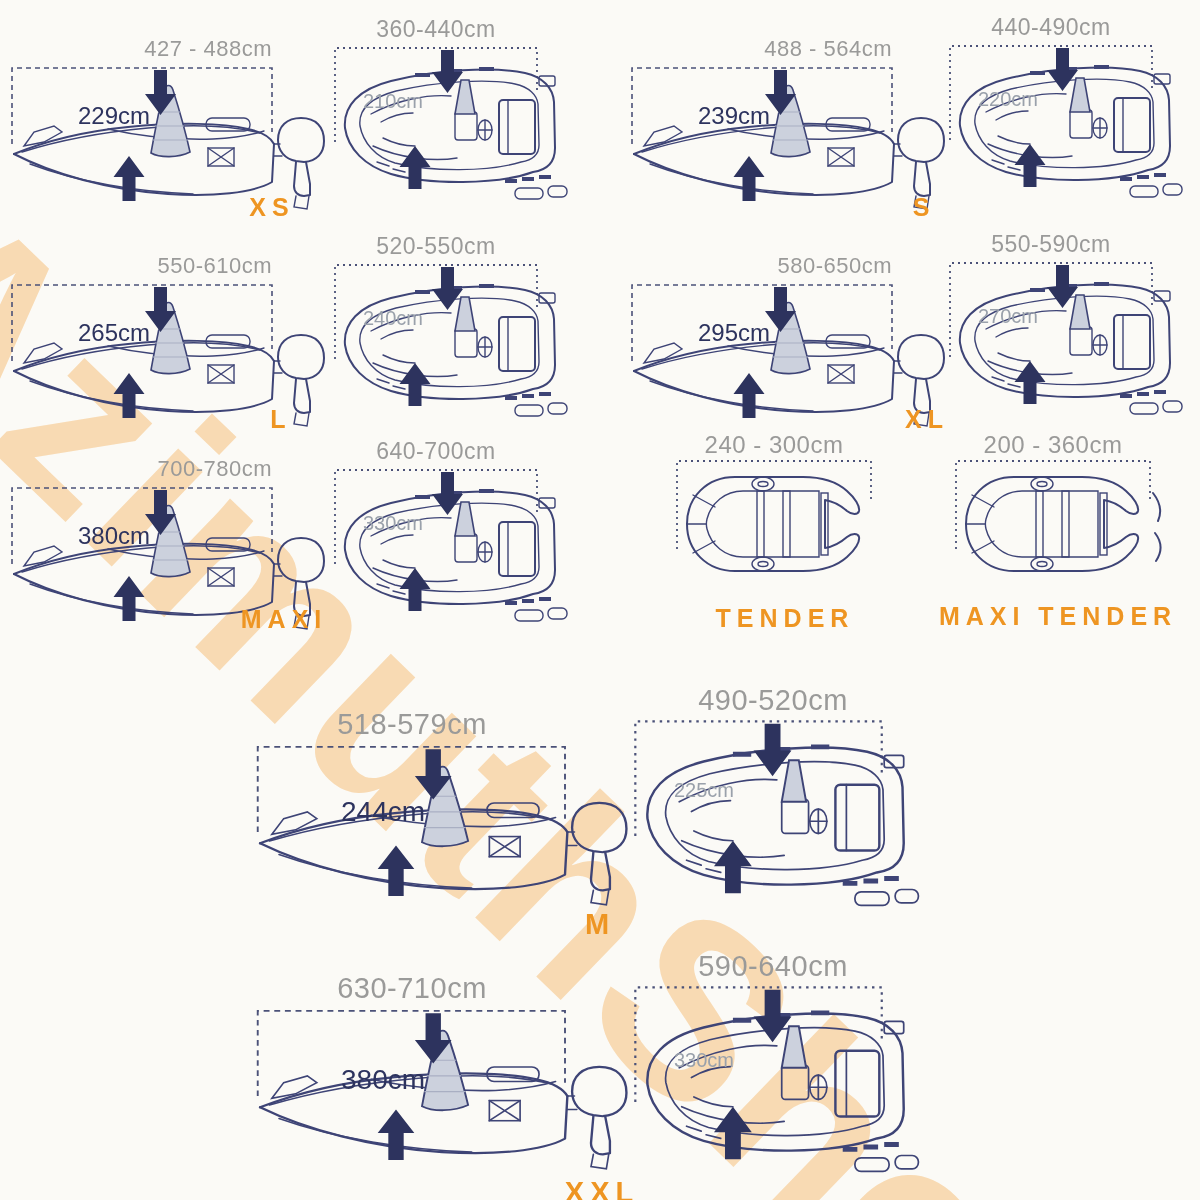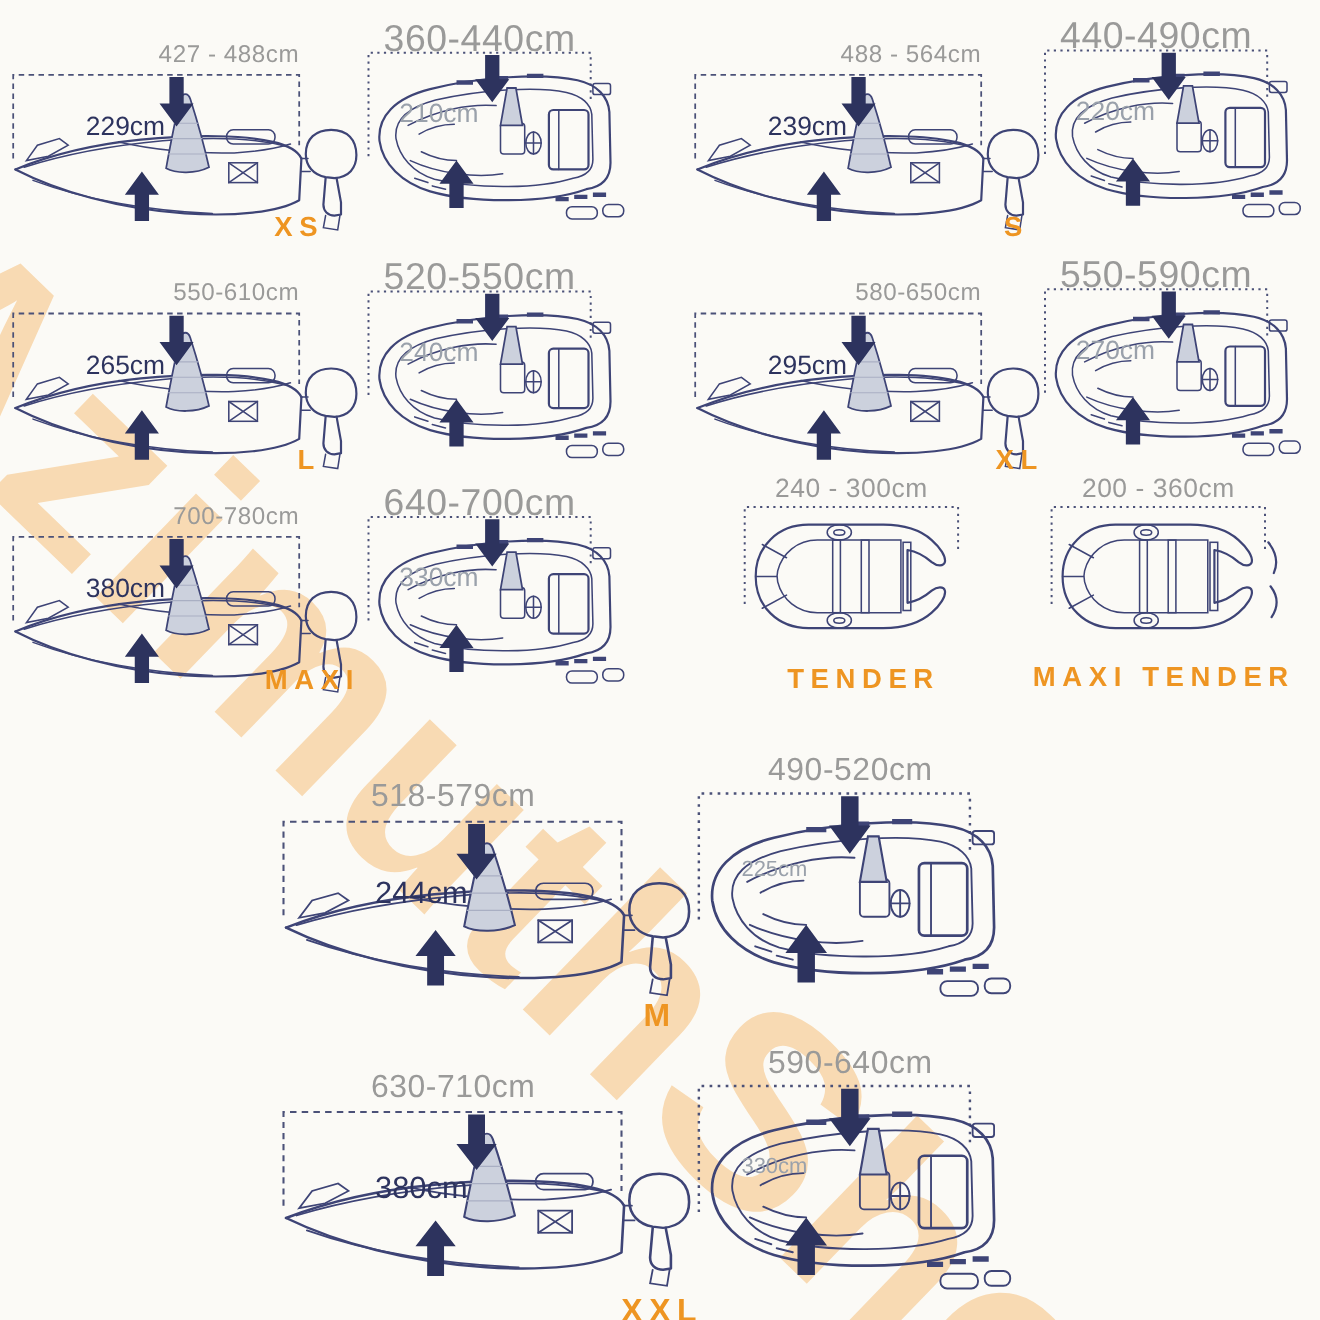--- a/index.html
+++ b/index.html
@@ -28,30 +28,30 @@
   
   .blk{position:absolute;z-index:1;}
   .range{
     position:absolute;top:0;
     text-align:center;
     color:#9a9a99;
     letter-spacing:.5px;
     white-space:nowrap;
   }
   .r-side{font-size:22px;text-align:right;}
-  .r-rib{font-size:34px;}
+  .r-rib{font-size:23px;}
   .r-tender{font-size:24px;}
   .r-big{font-size:29px;}
   .art{position:absolute;left:0;}
   .ht{
     position:absolute;
     white-space:nowrap;
   }
   .ht-side{color:#2d335e;font-size:24px;}
-  .ht-top{color:#9aa1ab;font-size:24px;}
+  .ht-top{color:#9aa1ab;font-size:20px;}
   .ht-big-side{color:#2d335e;font-size:28px;}
   .ht-big-top{color:#9aa1ab;font-size:20px;}
   .size-label{
     position:absolute;z-index:2;
     transform:translate(-50%,-50%);
     color:#ee9522;
     font-weight:bold;
     font-size:25px;
     letter-spacing:6px;
     white-space:nowrap;

